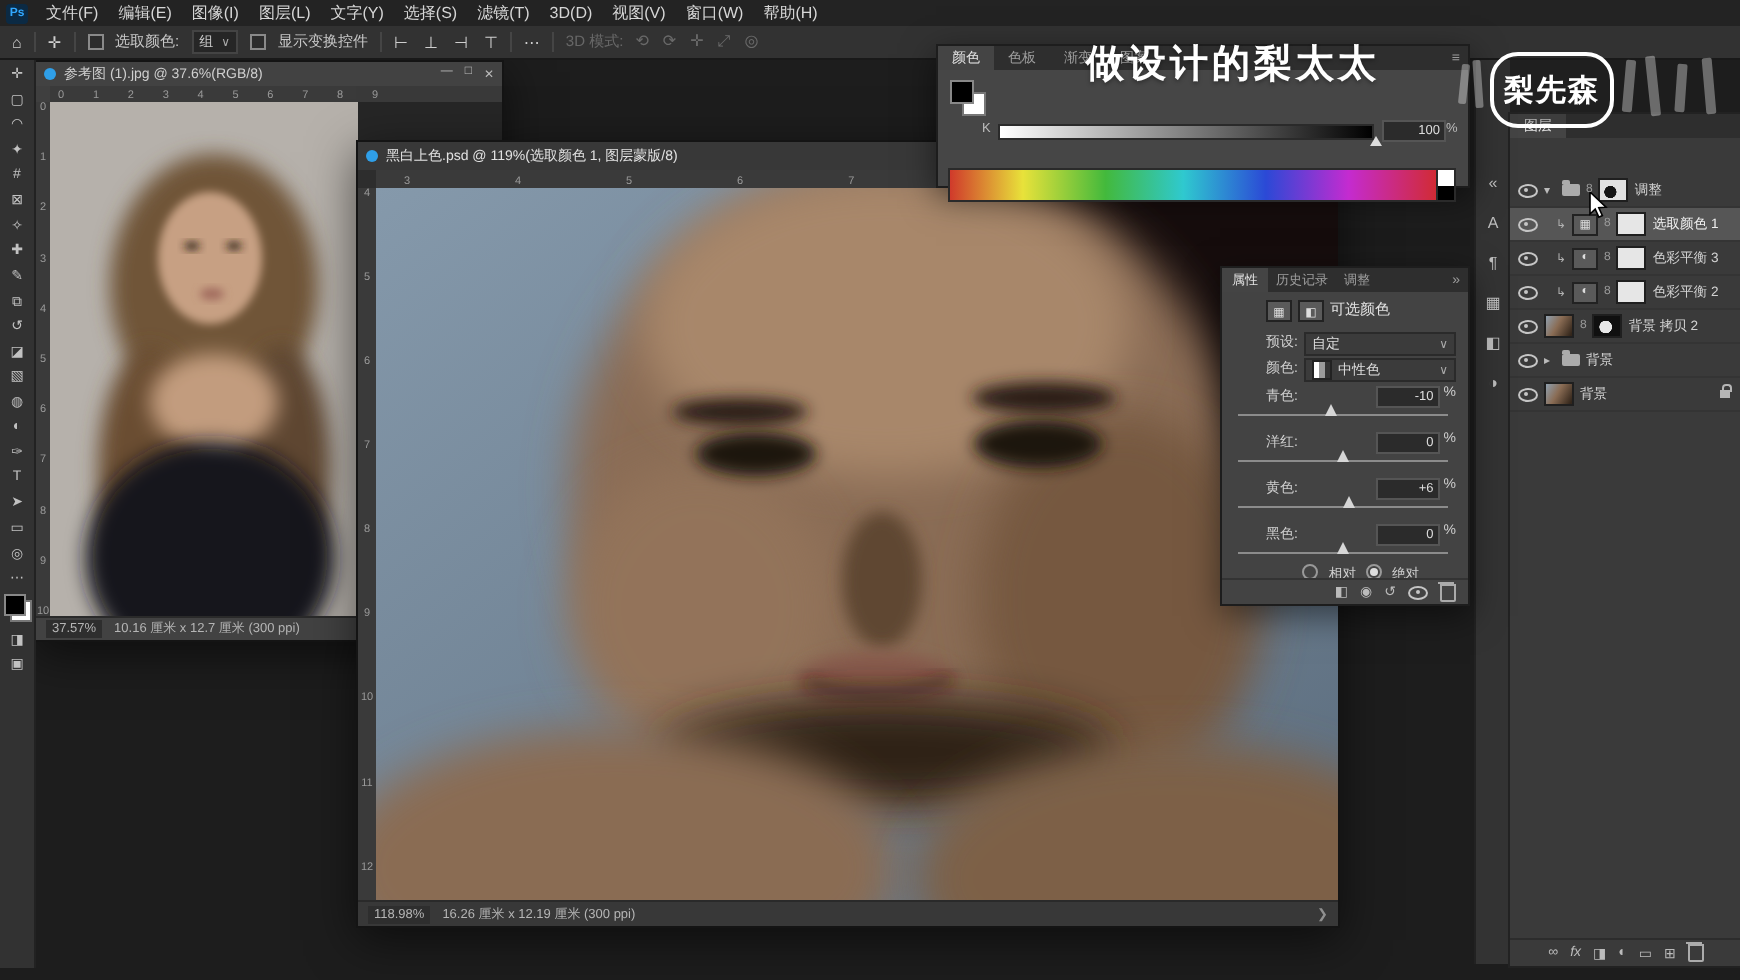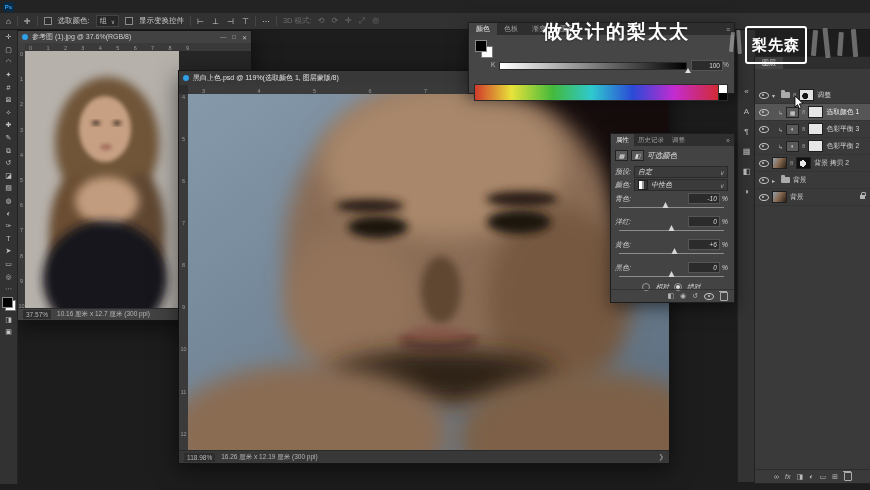--- a/index.html
+++ b/index.html
@@ -47,21 +47,21 @@
   .kslider-track{position:absolute;left:30px;top:27px;width:186px;height:6px;border:1px solid #2a2a2a;
                  background:linear-gradient(90deg,#ffffff,#000000);}
   .kthumb{position:absolute;top:33px;width:0;height:0;border-left:3px solid transparent;border-right:3px solid transparent;
           border-bottom:5px solid #ddd;margin-left:27px;}
   .spectrum{position:absolute;left:5px;top:49px;width:243px;height:15px;border:1px solid #2a2a2a;
      background:linear-gradient(90deg,#d03a2b 0%,#e8e23a 15%,#43b93c 32%,#2fc9cf 48%,#2b49d6 65%,#c42bd0 82%,#d12b35 100%);}
   .spec-ends{position:absolute;left:249px;top:49px;width:8px;height:15px;border:1px solid #2a2a2a;}
   .spec-ends .w{height:8px;background:#fff;}
   .spec-ends .k{height:7px;background:#000;}
   
-  .prop-row{position:absolute;left:4px;right:6px;display:flex;align-items:center;font-size:7px;color:#cfcfcf;font-style:italic;}
+  .prop-row{position:absolute;left:22px;right:6px;display:flex;align-items:flex-start;font-size:7px;color:#cfcfcf;}
   .valuebox{width:28px;height:9px;background:#2b2b2b;border:1px solid #555;color:#ddd;font-size:6.5px;
             display:flex;align-items:center;justify-content:flex-end;padding-right:2px;}
   .sl-track{position:absolute;left:8px;right:10px;height:1px;background:#8c8c8c;}
   .sl-thumb{position:absolute;top:-5px;width:0;height:0;border-left:3.5px solid transparent;border-right:3.5px solid transparent;
             border-bottom:6px solid #d6d6d6;transform:translateX(-3.5px);}
   .select{flex:1;height:10px;background:#3b3b3b;border:1px solid #2a2a2a;display:flex;align-items:center;
           padding:0 3px;gap:3px;font-size:7px;color:#ddd;}
   .chev{margin-left:auto;font-size:6px;color:#aaa;}
   .radio{width:6px;height:6px;border:1px solid #999;border-radius:50%;display:inline-block;position:relative;}
   .radio.on::after{content:"";position:absolute;left:1px;top:1px;width:4px;height:4px;border-radius:50%;background:#ddd;}
@@ -85,34 +85,48 @@
   .t-mask-k{background:#101010;background-image:radial-gradient(circle at 45% 55%,#e8e8e8 0 34%,transparent 36%);}
   .t-mask-g{background:#e2e2e2;background-image:radial-gradient(circle at 40% 60%,#151515 0 30%,transparent 32%);}
   .link8{font-size:6px;color:#9a9a9a;}
   .cliparrow{font-size:6px;color:#b0b0b0;margin-left:6px;}
   .adj-ico{width:11px;height:9px;background:#5a5a5a;border:1px solid #222;color:#ddd;font-size:6px;
            display:flex;align-items:center;justify-content:center;flex:0 0 auto;}
   .expander{font-size:6px;color:#bbb;width:6px;}
   
   .wm-title{left:543px;top:19px;font-size:19px;font-weight:bold;color:#fff;letter-spacing:2px;z-index:50;
             text-shadow:0 1px 2px rgba(0,0,0,.35);}
-  .wm-stamp{left:745px;top:26px;width:58px;height:34px;border:2px solid #fff;border-radius:3px;z-index:51;
+  .wm-stamp{left:745px;top:26px;width:58px;height:34px;border:2px solid #fff;border-radius:14px;z-index:51;
             display:flex;align-items:center;justify-content:center;font-size:15px;font-weight:bold;color:#fff;
             letter-spacing:1px;background:rgba(40,40,40,.25);}
   .wm-frag{background:rgba(255,255,255,.35);position:absolute;z-index:50;border-radius:1px;}
   
   .cursor{left:794px;top:96px;z-index:60;width:10px;height:14px;}
 </style>
 </head>
 <body>
 
 <div class="stage">
 
   <div class="abs menubar">
     <div class="ps-logo">Ps</div>
+    <div style="display:flex;">
+
+    <span class="menu-item">文件(F)</span>
+        <span class="menu-item">编辑(E)</span>
+        <span class="menu-item">图像(I)</span>
+        <span class="menu-item">图层(L)</span>
+        <span class="menu-item">文字(Y)</span>
+        <span class="menu-item">选择(S)</span>
+        <span class="menu-item">滤镜(T)</span>
+        <span class="menu-item">3D(D)</span>
+        <span class="menu-item">视图(V)</span>
+        <span class="menu-item">窗口(W)</span>
+        <span class="menu-item">帮助(H)</span>
+      </div>
   </div>
 
   <div class="abs optionsbar">
     <span class="opt-icon">⌂</span>
     <span class="opt-sep"></span>
     <span class="opt-icon">✛</span>
     <span class="opt-sep"></span>
     <span class="checkbox"></span>
     <span>选取颜色:</span>
     <span class="mini-select">

